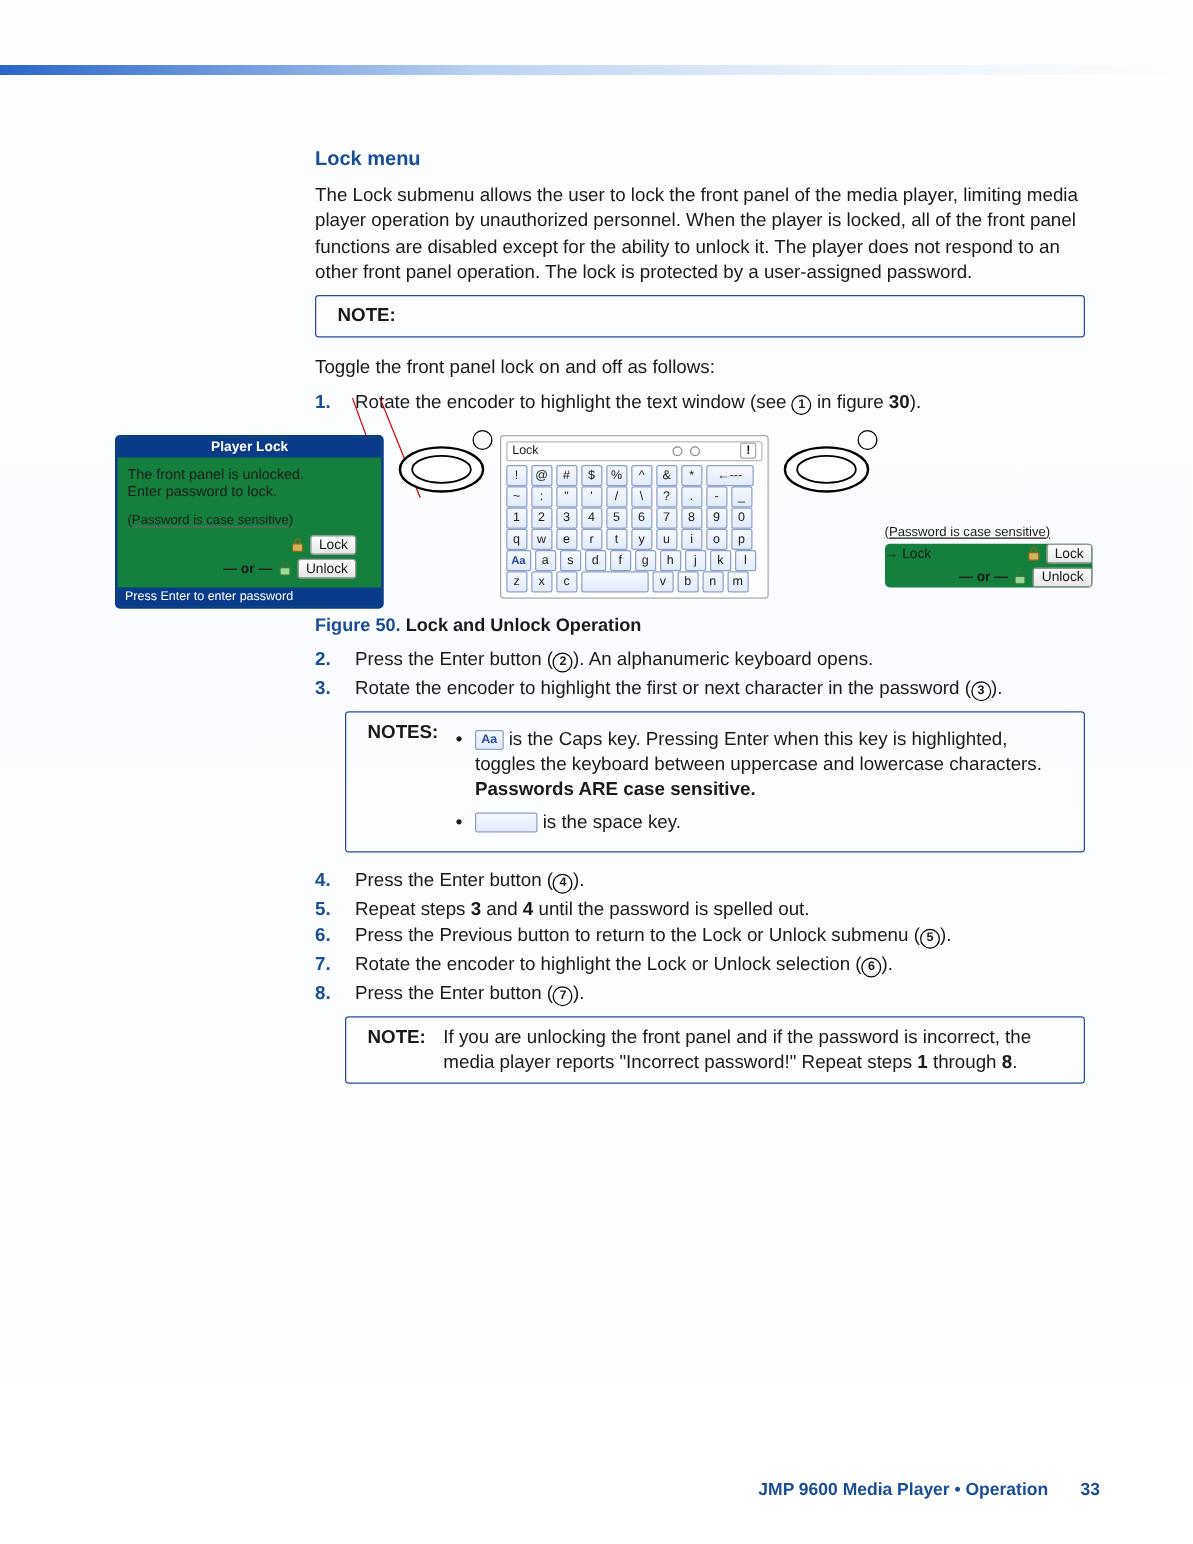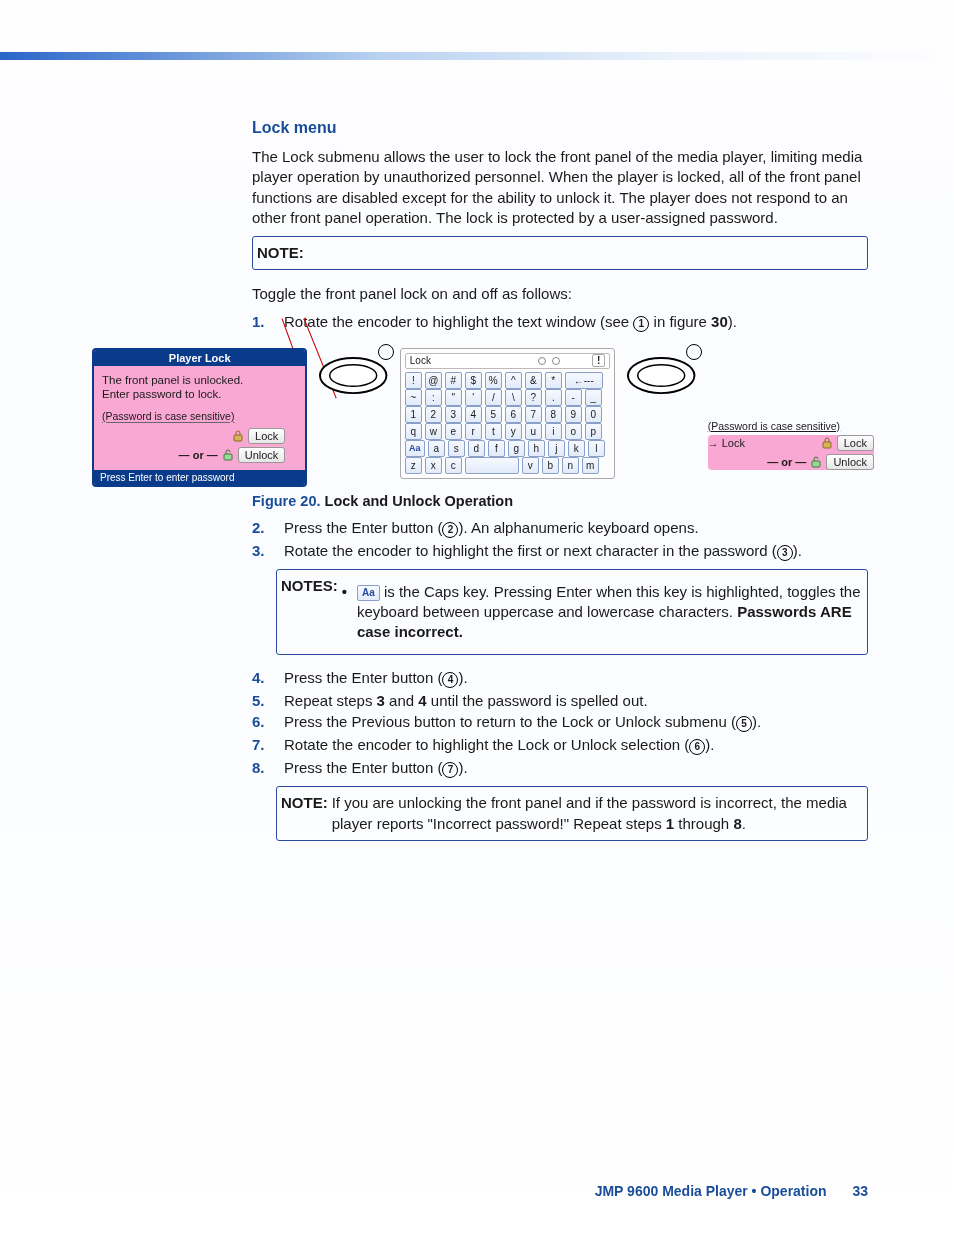--- a/index.html
+++ b/index.html
@@ -26,39 +26,39 @@
   }
   .page{
     padding:95px 86px 0 252px;
   }
   h3.section{
     color:var(--blue);font-weight:700;font-size:16px;margin:24px 0 10px 0;
   }
   p{margin:0 0 8px 0;line-height:1.35}
   .note-box{
     border:1px solid var(--box);border-radius:3px;
-    padding:6px 4px;margin:8px 0 14px 0;display:flex;gap:4px;
+    padding:6px 17px;margin:8px 0 14px 0;display:flex;gap:14px;
     font-size:15px;line-height:1.35;
   }
   .note-box .label{font-weight:700;white-space:nowrap}
   .note-box .body{}
   ol.steps{list-style:none;padding:0;margin:0}
   ol.steps>li{display:flex;gap:14px;margin:4px 0}
   ol.steps>li>.num{color:var(--blue);font-weight:700;min-width:18px}
   ol.steps>li>.txt{flex:1}
   .callout{display:inline-flex;align-items:center;justify-content:center;
     width:16px;height:16px;border:1.4px solid #000;border-radius:50%;
     font-size:10px;font-weight:700;line-height:1;}
   .fig-row{
     margin-left:-160px;margin-right:-6px;
     display:flex;gap:10px;align-items:flex-start;margin-top:16px;margin-bottom:6px;
     position:relative;
   }
   .panel{
-    border:2px solid var(--dkblue);border-radius:4px;background:#f9a8d4;
+    border:2px solid var(--dkblue);border-radius:4px;background:#15803d;
     width:220px;font-size:11px;position:relative;
   }
   .panel .titlebar{
     background:var(--dkblue);color:#fff;text-align:center;font-weight:700;
     font-size:11px;padding:2px 0;border-top-left-radius:2px;border-top-right-radius:2px;
   }
   .panel .inner{padding:6px 20px 4px 8px}
   .panel .msg{font-style:normal;margin:2px 0;font-size:11.5px}
   .panel .hint{font-size:10.5px;margin:2px 0;text-decoration:underline;text-decoration-style:solid;text-decoration-color:#666;text-underline-offset:2px}
   .panel .btns{margin-top:6px}
@@ -107,21 +107,21 @@
   ul.note-list>li{display:flex;gap:10px;margin:6px 0;line-height:1.35}
   ul.note-list>li::before{content:"•";font-weight:700}
   .mini-key{
     display:inline-flex;align-items:center;justify-content:center;
     border:1px solid #8aa0c8;background:linear-gradient(#f6f9ff,#e2ebfa);
     height:16px;padding:0 4px;font-size:10px;border-radius:2px;vertical-align:middle;
     min-width:26px;
   }
   .mini-key.long{min-width:50px}
   .footer{
-    position:absolute;right:86px;bottom:36px;font-size:14px;
+    position:absolute;right:74px;bottom:36px;font-size:14px;
   }
   .footer .t{color:var(--blue);font-weight:700}
   .footer .pg{color:var(--blue);font-weight:700;margin-left:22px}
   .callline{
     position:absolute;border-top:1.2px solid #cc0000;transform-origin:left center;
   }
 </style>
 </head>
 <body>
 
@@ -314,40 +314,43 @@
           <span class="b">
                 <span>Unlock</span>
               </span>
         </div>
        </div>
       </div>
     </div>
   </div>
 
   <div class="caption">
-    <span class="figno">Figure 20.</span><b> Lock and Unlock Operation</b>
+    <span class="figno">Figure 50.</span><b> Lock and Unlock Operation</b>
   </div>
 
   <ol class="steps">
     <li>
       <span class="num">2.</span>
       <span class="txt"><span>Press the Enter button (</span><span class="callout">2</span><span>). An alphanumeric keyboard opens.</span></span>
     </li>
     <li>
       <span class="num">3.</span>
       <span class="txt"><span>Rotate the encoder to highlight the first or next character in the password (</span><span class="callout">3</span><span>).</span></span>
     </li>
   </ol>
 
   <div class="note-box" style="margin-left:24px">
     <div class="label">NOTES:</div>
     <div class="body">
       <ul class="note-list">
         <li>
-            <span><span class="mini-key" style="min-width:20px;color:#2a4aa0;font-weight:600">Aa</span><span> is the Caps key. Pressing Enter when this key is highlighted, toggles the keyboard between uppercase and lowercase characters. </span><b>Passwords ARE case incorrect.</b></span>
+            <span><span class="mini-key" style="min-width:20px;color:#2a4aa0;font-weight:600">Aa</span><span> is the Caps key. Pressing Enter when this key is highlighted, toggles the keyboard between uppercase and lowercase characters. </span><b>Passwords ARE case sensitive.</b></span>
+          </li>
+        <li>
+            <span><span class="mini-key long">&nbsp;</span><span> is the space key.</span></span>
           </li>
       </ul>
     </div>
   </div>
 
   <ol class="steps">
     <li>
         <span class="num">4.</span>
       <span class="txt"><span>Press the Enter button (</span><span class="callout">4</span><span>).</span></span>
       </li>

